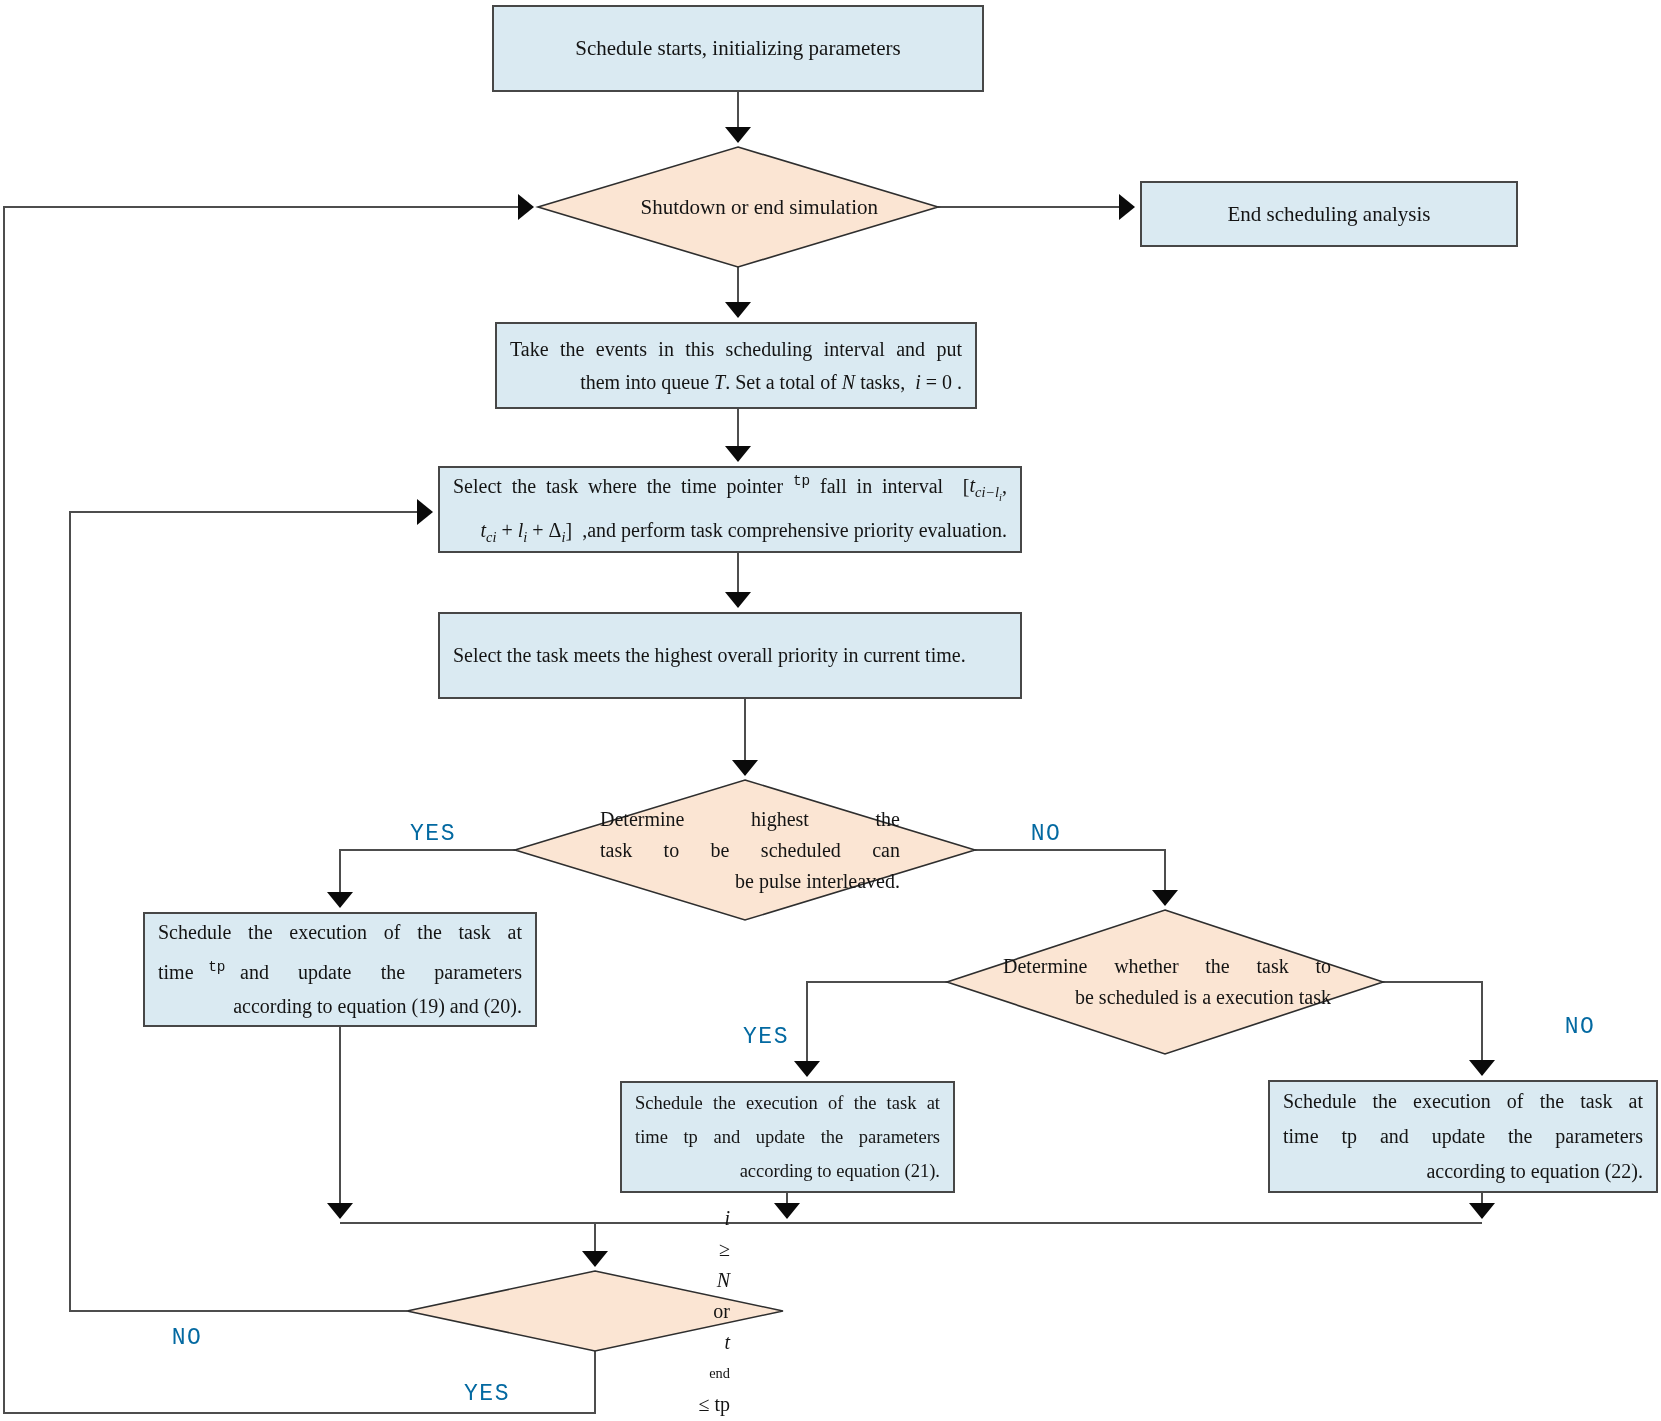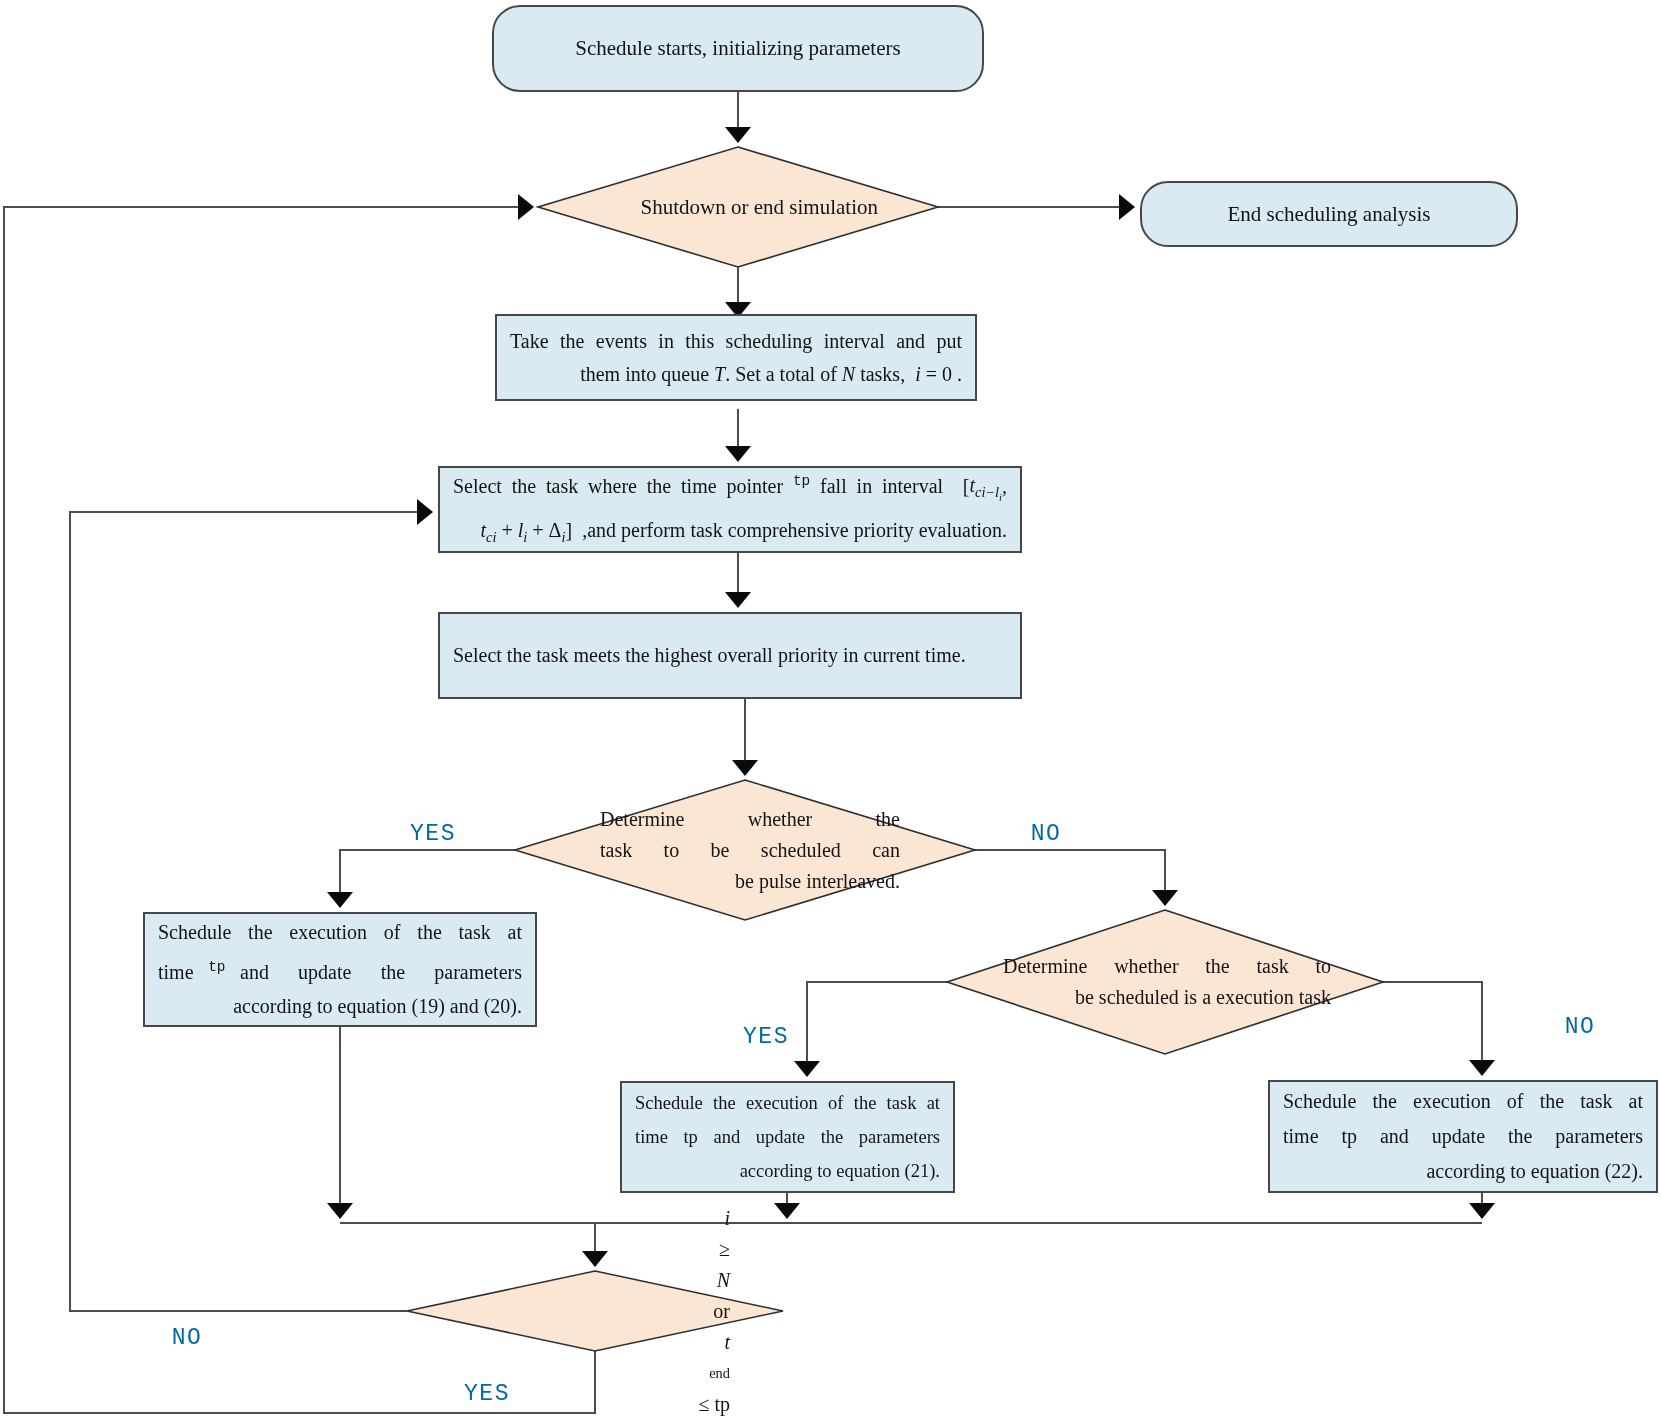--- a/index.html
+++ b/index.html
@@ -9,21 +9,21 @@
   }
   .canvas svg{position:absolute;left:0;top:0;width:100%;height:100%;}
   .edge{fill:none;stroke:#4d4d4d;stroke-width:2;marker-end:url(#arrowhead);}
   .edge-plain{fill:none;stroke:#4d4d4d;stroke-width:2;}
   .diamond{stroke:#2e2e2e;stroke-width:1.6;}
   .node{
     position:absolute;box-sizing:border-box;border:2px solid #474747;background:#daeaf2;
     display:flex;flex-direction:column;justify-content:center;
     font-size:20px;line-height:33px;padding:4px 13px;
   }
-  .node.center{align-items:center;text-align:center;font-size:21px;border-radius:28px;}
+  .node.center{align-items:center;text-align:center;font-size:21px;}
   .dtext{
     position:absolute;box-sizing:border-box;display:flex;flex-direction:column;justify-content:center;
     font-size:20px;line-height:31px;background:transparent;
   }
   .dtext.center{text-align:right;}
   .jl{display:block;text-align:justify;text-align-last:justify;}
   .jl-last{display:block;text-align:right;}
   .edge-label{
     position:absolute;transform:translate(-50%,-50%);font-size:23px;letter-spacing:1.5px;
     color:#0369a1;white-space:nowrap;font-family:Liberation Mono, monospace;
@@ -64,21 +64,21 @@
     <polygon class="diamond" points="738,147 938,207 738,267 538,207" fill="#fbe5d3"></polygon>
     <polygon class="diamond" points="745,780 975,850 745,920 515,850" fill="#fbe5d3"></polygon>
     <polygon class="diamond" points="1165,910 1383,982 1165,1054 947,982" fill="#fbe5d3"></polygon>
     <polygon class="diamond" points="595,1271 783,1311 595,1351 407,1311" fill="#fbe5d3"></polygon>
   </svg>
 
   <div class="node center" style="left:492px;top:5px;width:492px;height:87px;">Schedule starts, initializing parameters</div>
 
   <div class="node center" style="left:1140px;top:181px;width:378px;height:66px;">End scheduling analysis</div>
 
-  <div class="node" style="left:495px;top:314px;width:482px;height:87px;">
+  <div class="node" style="left:495px;top:322px;width:482px;height:87px;">
       <span class="jl">Take the events in this scheduling interval and put</span>
       <span class="jl-last">them into queue <i>T</i>. Set a total of <i>N</i> tasks, &nbsp;<i>i</i> = 0 .</span>
     </div>
 
   <div class="node" style="left:438px;top:466px;width:584px;height:87px;">
       <span class="jl">Select the task where the time pointer <sup>tp</sup> fall in interval&nbsp; [<i>t<sub>ci−l<sub>i</sub></sub></i>,</span>
       <span class="jl-last"><i>t<sub>ci</sub></i> + <i>l<sub>i</sub></i> + Δ<i><sub>i</sub></i>] &nbsp;,and perform task comprehensive priority evaluation.</span>
     </div>
 
   <div class="node" style="left:438px;top:612px;width:584px;height:87px;">Select the task meets the highest overall priority in current time.</div>
@@ -97,21 +97,21 @@
 
   <div class="node" style="left:1268px;top:1080px;width:390px;height:113px;line-height:35px;">
       <span class="jl">Schedule the execution of the task at</span>
       <span class="jl">time tp and update the parameters</span>
       <span class="jl-last">according to equation (22).</span>
     </div>
 
   <div class="dtext center" style="left:598px;top:180px;width:280px;height:54px;font-size:21px;">Shutdown or end simulation</div>
 
   <div class="dtext" style="left:600px;top:758px;width:300px;height:184px;">
-      <span class="jl">Determine whether the</span>
+      <span class="jl">Determine highest the</span>
       <span class="jl">task to be scheduled can</span>
       <span class="jl-last">be pulse interleaved.</span>
     </div>
 
   <div class="dtext" style="left:1003px;top:950px;width:328px;height:64px;">
       <span class="jl">Determine whether the task to</span>
       <span class="jl-last">be scheduled is a execution task</span>
     </div>
 
   <div class="dtext center" style="left:460px;top:1286px;width:270px;height:50px;"><i>i</i> ≥ <i>N</i> or <i>t</i><sub>end</sub> ≤ tp</div>

